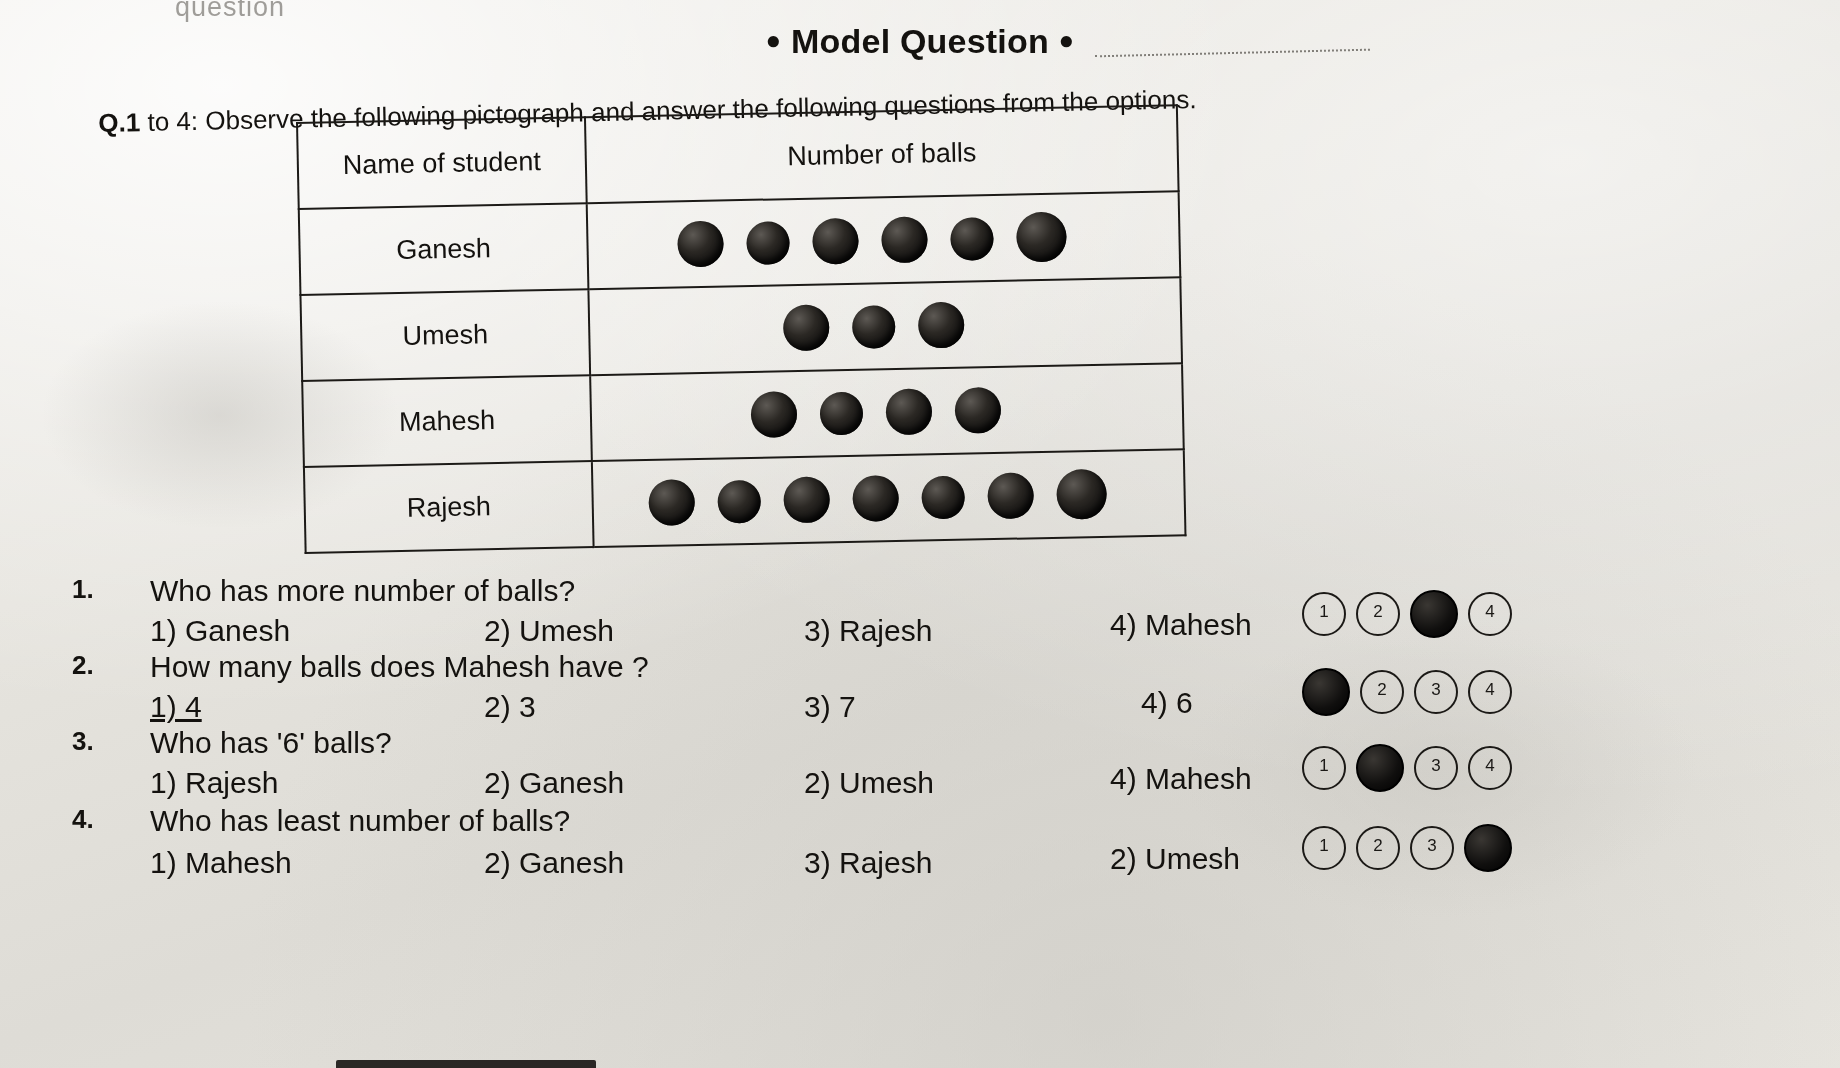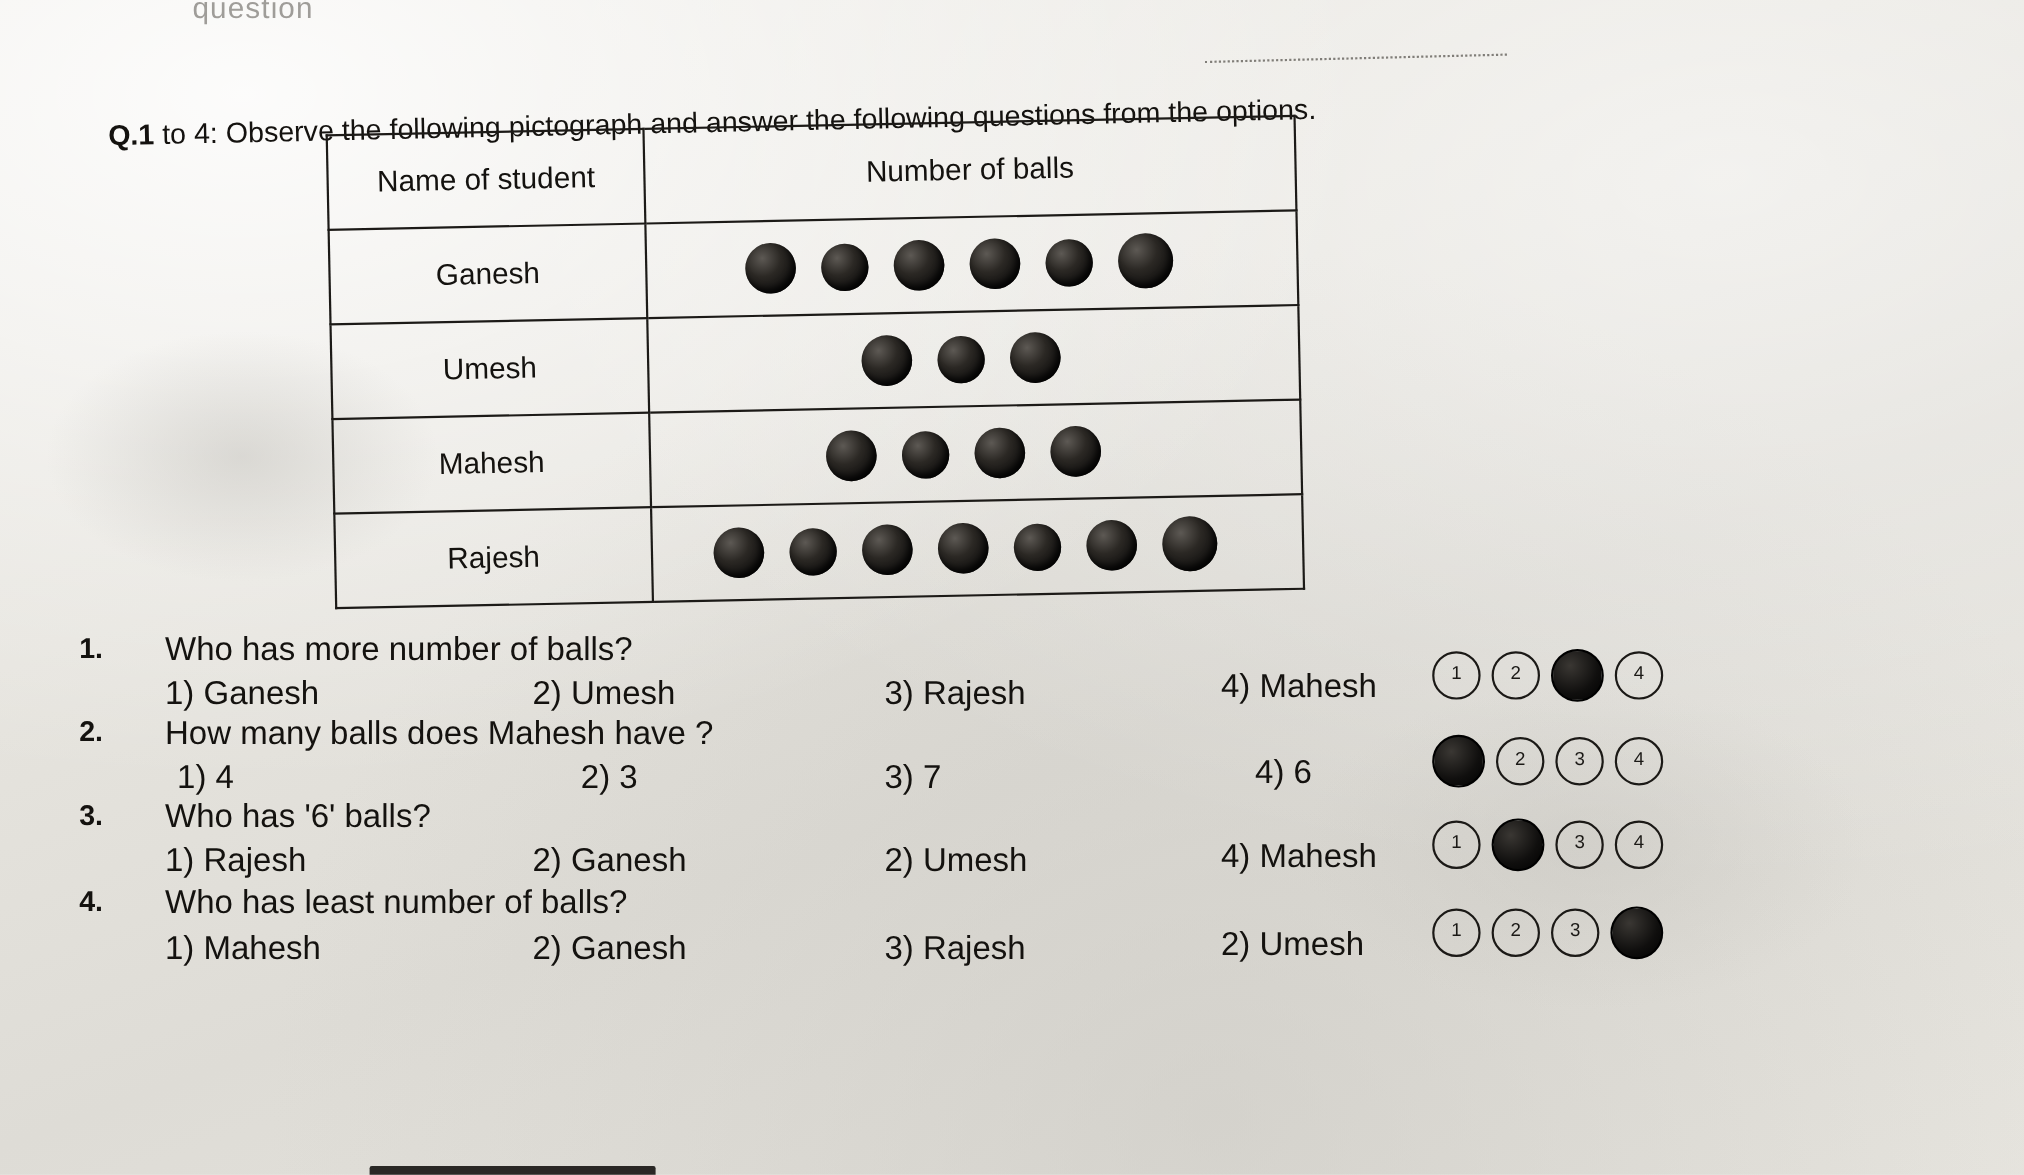--- a/index.html
+++ b/index.html
@@ -190,20 +190,25 @@
 <body>
 
 <div class="paper"></div>
 <div class="smudge1"></div>
 <div class="smudge2"></div>
 
 <div class="content">
 
   <div class="crop-line">question</div>
 
+  <div class="title">
+    <span class="dot">●</span>
+    <span>Model Question</span>
+    <span class="dot">●</span>
+  </div>
   <div class="title-rule"></div>
 
   <div class="instruction">
     <b>Q.1</b><span> to 4: Observe the following pictograph and answer the following questions from the options.</span>
   </div>
 
   <div class="table-wrap">
     <table class="picto">
       <colgroup>
           <col class="c1">
@@ -249,22 +254,22 @@
           <div class="bub">1</div>
           <div class="bub">2</div>
           <div class="bub filled">3</div>
           <div class="bub">4</div>
         </div>
     </div>
 
     <div class="q-block">
       <div class="q-num" style="left:0px; top:82px;">2.</div>
       <div class="q-line" style="left:78px; top:82px;">How many balls does Mahesh have ?</div>
-      <div class="opt" style="left:89px; top:122px;">1) 4</div>
-      <div class="opt" style="left:412px; top:122px;margin-left:44px;">2) 3</div>
+      <div class="opt" style="left:78px; top:122px;text-decoration:underline;">1) 4</div>
+      <div class="opt" style="left:412px; top:122px;">2) 3</div>
       <div class="opt" style="left:732px; top:122px;">3) 7</div>
       <div class="opt" style="left:1038px; top:118px;margin-left:31px;">4) 6</div>
       <div class="bubbles" id="bub-1" style="left:1230px; top:100px;">
           <div class="bub filled">1</div>
           <div class="bub">2</div>
           <div class="bub">3</div>
           <div class="bub">4</div>
         </div>
     </div>
 

